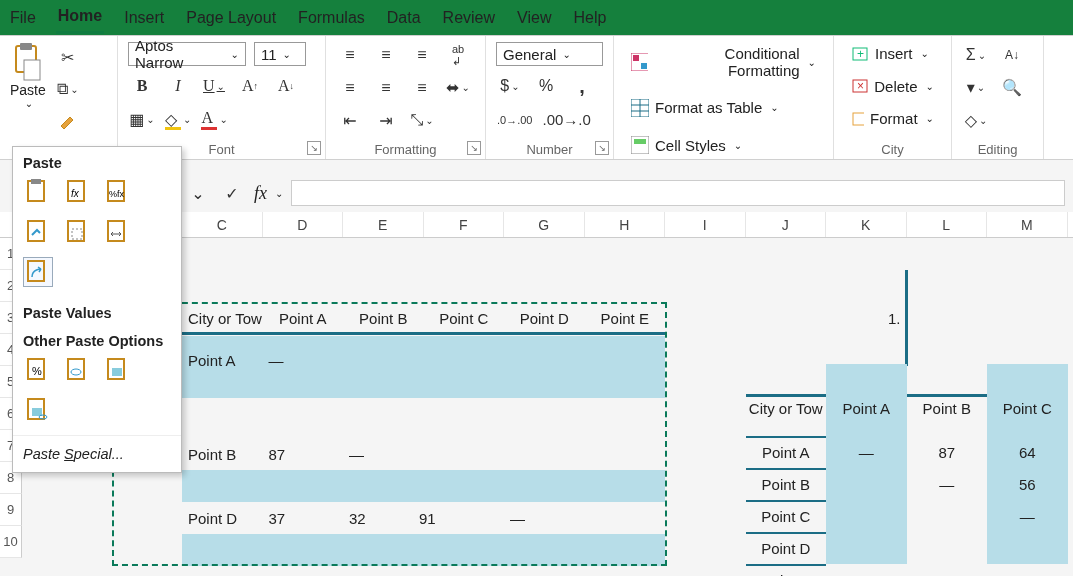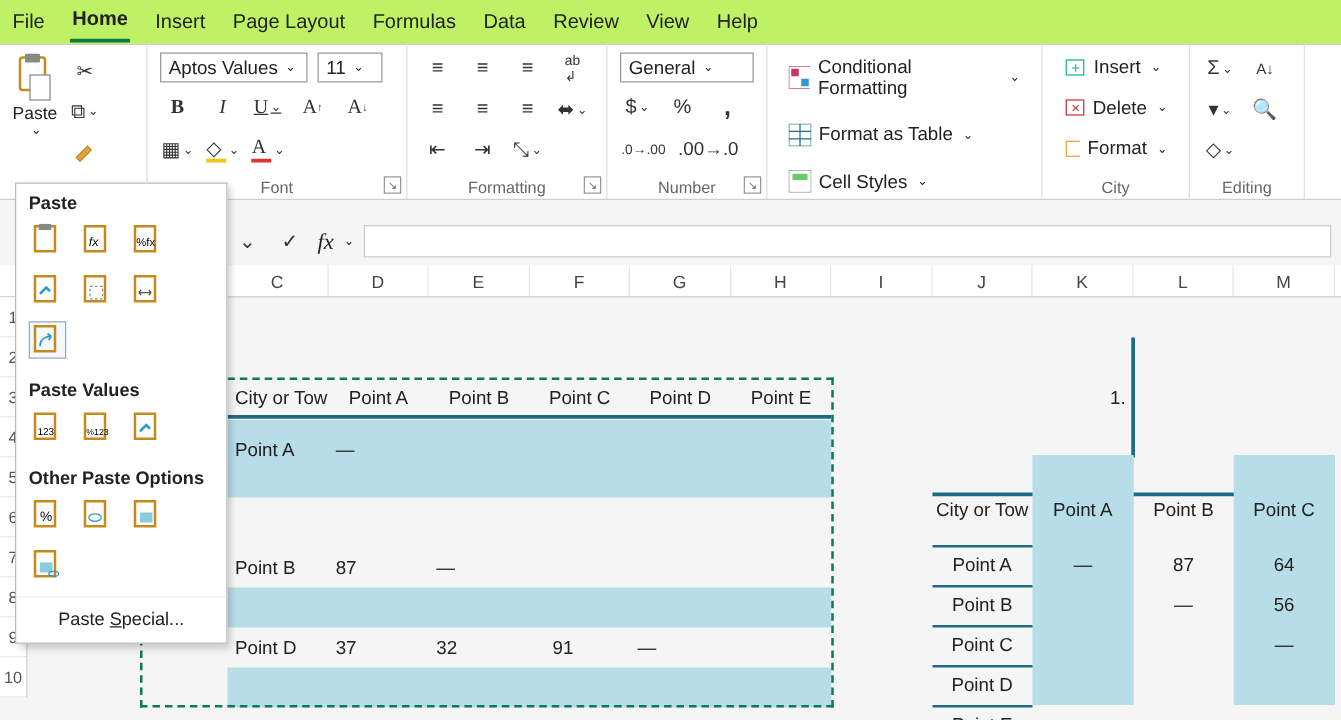--- a/index.html
+++ b/index.html
@@ -1,42 +1,42 @@
 <!DOCTYPE html>
 <html><head>
 <meta charset="utf-8">
 <style>
   * { box-sizing: border-box; margin: 0; padding: 0; font-family: "Segoe UI", Arial, sans-serif; }
   body { background: #f5f5f5; width: 1073px; height: 576px; overflow: hidden; font-size: 14px; color: #222; }
 
   
-  .menubar { display:flex; align-items:center; height:36px; border-bottom:1px solid #d0d0d0; background:#bef264; padding:0 8px; gap:18px; font-size:16px; }
+  .menubar { display:flex; align-items:center; height:36px; border-bottom:1px solid #d0d0d0; background:#15803d; padding:0 8px; gap:18px; font-size:16px; }
   .menubar .item { padding:6px 2px; cursor:default; }
   .menubar .item.active { border-bottom:3px solid #107c41; font-weight:600; }
 
   
   .ribbon { display:flex; background:#fff; border-bottom:1px solid #d0d0d0; height:124px; }
   .group { border-right:1px solid #e0e0e0; padding:6px 10px 2px 10px; display:flex; flex-direction:column; justify-content:space-between; position:relative;}
   .group-title { text-align:center; font-size:13px; color:#666; padding-top:2px;}
   .dlglaunch { position:absolute; right:4px; bottom:4px; width:14px; height:14px; border:1px solid #999; font-size:9px; display:flex; align-items:center; justify-content:center; color:#666;}
   .row { display:flex; gap:8px; align-items:center; }
   .iconbtn { min-width:28px; height:26px; display:flex; align-items:center; justify-content:center; font-size:16px; color:#333; border:1px solid transparent; border-radius:3px; cursor:default;}
-  .btn-text { display:flex; align-items:center; gap:6px; padding:2px 6px; font-size:15px; border:1px solid transparent; border-radius:3px;}
+  .btn-text { display:flex; align-items:center; gap:6px; padding:2px 6px; font-size:15px; border:1px solid transparent; border-radius:3px;text-align:right;}
   .sel { border:1px solid #999; background:#fff; height:24px; display:flex; align-items:center; padding:0 6px; font-size:15px;}
   .sel .chev { margin-left:6px; font-size:10px;}
   svg { display:block; }
   .caret { font-size:10px; margin-left:2px;}
 
   
   .paste-panel { position:absolute; left:12px; top:146px; width:170px; background:#fff; border:1px solid #bbb; box-shadow:3px 3px 6px rgba(0,0,0,.2); z-index:50; font-size:14.5px;}
   .paste-panel .sect { font-weight:700; padding:8px 10px 4px 10px; }
   .paste-panel .icons { display:flex; gap:10px; padding:2px 10px 10px 10px; flex-wrap:wrap;}
   .paste-panel .picon { width:30px; height:30px; display:flex; align-items:center; justify-content:center;}
   .paste-panel .picon.selected { border:1px solid #9ab; background:#f4f8ff;}
-  .paste-panel .special { padding:10px; text-align:center; border-top:1px solid #eee;}
+  .paste-panel .special { padding:10px; text-align:left; border-top:1px solid #eee;font-style:italic;}
   .paste-panel .special u { text-decoration:underline;}
 
   
   .fxbar { position:absolute; left:184px; top:178px; right:8px; height:30px; display:flex; align-items:center; gap:8px;}
   .fxbar .btns { display:flex; gap:6px; color:#666;}
   .fxbar .fx { font-style:italic; font-family:serif; font-size:18px;}
   .fxbar input { flex:1; height:26px; border:1px solid #ccc; padding:0 6px; background:#fff;}
 
   
   .sheet { position:absolute; left:0; top:212px; right:0; bottom:0; }
@@ -89,21 +89,21 @@
               <path d="M3 14 L12 5 L15 8 L6 17 Z" fill="#e6a23c" stroke="#c58a1d"></path>
             </svg>
         </span>
       </div>
     </div>
   </div>
 
   <div class="group" style="width:208px">
     <div class="row">
       <div class="sel" style="width:118px">
-          <span>Aptos Values</span>
+          <span>Aptos Narrow</span>
           <span class="chev">⌄</span>
         </div>
       <div class="sel" style="width:52px">
           <span>11</span>
           <span class="chev">⌄</span>
         </div>
     </div>
     <div class="row">
       <span class="iconbtn" style="font-weight:700;font-family:serif">B</span>
       <span class="iconbtn" style="font-style:italic;font-family:serif">I</span>
@@ -295,40 +295,20 @@
         </svg>
       </div>
     <div class="picon selected">
         <svg width="26" height="26">
           <rect x="3" y="2" width="16" height="20" fill="none" stroke="#c58a1d" stroke-width="2"></rect>
           <path d="M7 18 C7 10 16 10 16 10 M16 10l-3-2M16 10l-2 3" stroke="#39c" fill="none" stroke-width="1.5"></path>
         </svg>
       </div>
   </div>
   <div class="sect">Paste Values</div>
-  <div class="icons">
-    <div class="picon">
-        <svg width="26" height="26">
-          <rect x="3" y="2" width="16" height="20" fill="none" stroke="#c58a1d" stroke-width="2"></rect>
-          <text x="5" y="19" font-size="8">123</text>
-        </svg>
-      </div>
-    <div class="picon">
-        <svg width="26" height="26">
-          <rect x="3" y="2" width="16" height="20" fill="none" stroke="#c58a1d" stroke-width="2"></rect>
-          <text x="4" y="19" font-size="7">%123</text>
-        </svg>
-      </div>
-    <div class="picon">
-        <svg width="26" height="26">
-          <rect x="3" y="2" width="16" height="20" fill="none" stroke="#c58a1d" stroke-width="2"></rect>
-          <path d="M7 16 L12 11 L15 14" stroke="#39c" fill="none" stroke-width="2"></path>
-        </svg>
-      </div>
-  </div>
   <div class="sect">Other Paste Options</div>
   <div class="icons">
     <div class="picon">
         <svg width="26" height="26">
           <rect x="3" y="2" width="16" height="20" fill="none" stroke="#c58a1d" stroke-width="2"></rect>
           <text x="7" y="18" font-size="11">%</text>
         </svg>
       </div>
     <div class="picon">
         <svg width="26" height="26">
@@ -405,21 +385,21 @@
         <div class="cell " style="left: 562.5px; top: 200px; width: 80.5px; justify-content: flex-start;"></div>
         <div class="cell " style="left: 160px; top: 232px; width: 80.5px; justify-content: flex-start;">Point C</div>
         <div class="cell " style="left: 240.5px; top: 232px; width: 80.5px; justify-content: flex-start;">64</div>
         <div class="cell " style="left: 321px; top: 232px; width: 80.5px; justify-content: flex-start;">56</div>
         <div class="cell " style="left: 401.5px; top: 232px; width: 80.5px; justify-content: flex-start;">—</div>
         <div class="cell " style="left: 482px; top: 232px; width: 80.5px; justify-content: flex-start;"></div>
         <div class="cell " style="left: 562.5px; top: 232px; width: 80.5px; justify-content: flex-start;"></div>
         <div class="cell " style="left: 160px; top: 264px; width: 80.5px; justify-content: flex-start;">Point D</div>
         <div class="cell " style="left: 240.5px; top: 264px; width: 80.5px; justify-content: flex-start;">37</div>
         <div class="cell " style="left: 321px; top: 264px; width: 80.5px; justify-content: flex-start;">32</div>
-        <div class="cell " style="left: 414px; top: 264px; width: 80.5px; justify-content: flex-start;">91</div>
+        <div class="cell " style="left: 391px; top: 264px; width: 80.5px; justify-content: flex-start;">91</div>
         <div class="cell " style="left: 482px; top: 264px; width: 80.5px; justify-content: flex-start;">—</div>
         <div class="cell " style="left: 562.5px; top: 264px; width: 80.5px; justify-content: flex-start;"></div>
         <div class="cell " style="left: 160px; top: 296px; width: 80.5px; justify-content: flex-start;">Point E</div>
         <div class="cell " style="left: 240.5px; top: 296px; width: 80.5px; justify-content: flex-start;">93</div>
         <div class="cell " style="left: 321px; top: 296px; width: 80.5px; justify-content: flex-start;">35</div>
         <div class="cell " style="left: 401.5px; top: 296px; width: 80.5px; justify-content: flex-start;">54</div>
         <div class="cell " style="left: 482px; top: 296px; width: 80.5px; justify-content: flex-start;">43</div>
         <div class="cell " style="left: 562.5px; top: 296px; width: 80.5px; justify-content: flex-start;">—</div>
         <div class="lt" style="left: 160px; top: 232px; width: 483px; height: 32px; position: absolute;"></div>
         <div class="lt" style="left: 160px; top: 296px; width: 483px; height: 32px; position: absolute;"></div>

